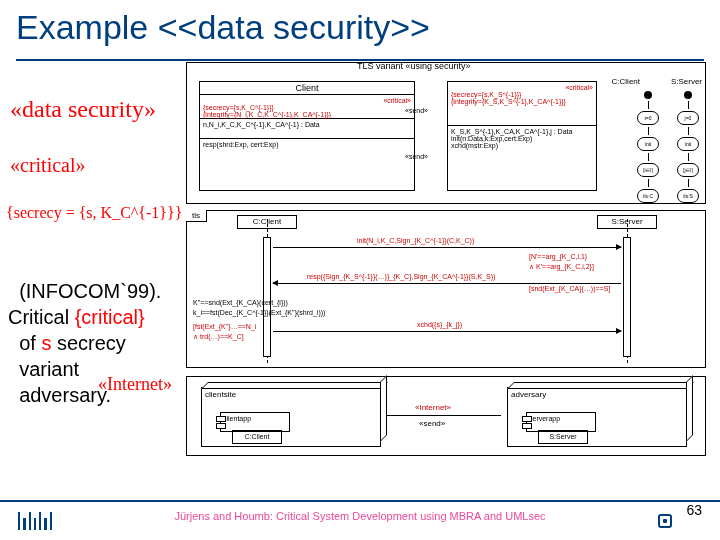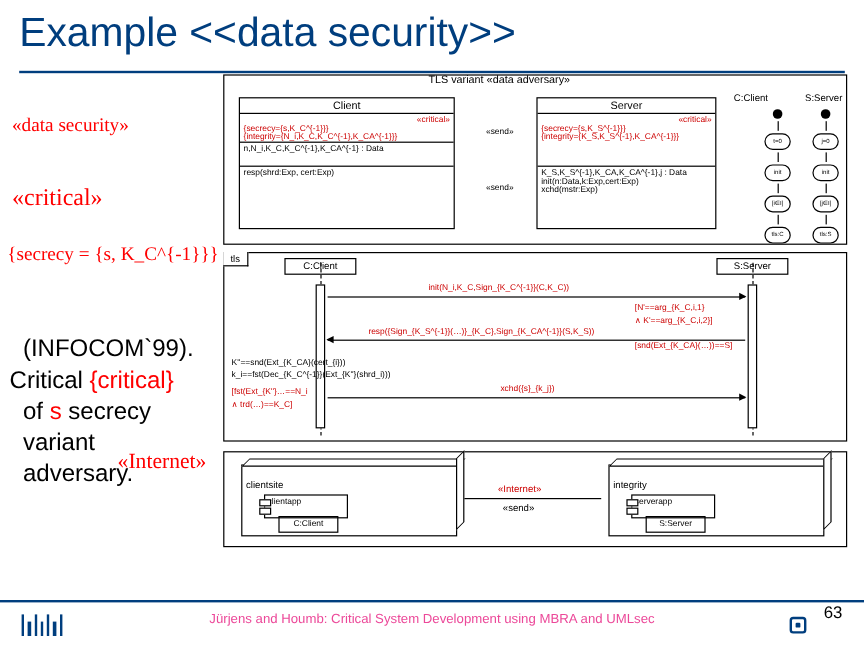--- a/index.html
+++ b/index.html
@@ -6,21 +6,21 @@
 body{width:720px;height:540px;background:#fff;font-family:Arial,Helvetica,sans-serif;position:relative;overflow:hidden}
 .slide{width:100%;height:100%;padding:8px 16px 0 16px;position:relative}
 .title{font-size:34px;color:#003e7e;font-weight:400;margin-bottom:12px}
 .hr{border:0;border-top:2px solid #003e7e;margin-bottom:6px}
 
 .diagram-area{position:absolute;left:18px;top:62px;right:18px;height:400px}
 
 
 .topbox{position:absolute;left:168px;top:0;width:520px;height:142px;border:1px solid #000;background:#fff}
 .toplbl{position:absolute;left:170px;top:-2px;font-size:9px}
-.clientbox{position:absolute;left:12px;top:18px;width:180px;height:110px;border:1px solid #000}
+.clientbox{position:absolute;left:12px;top:18px;width:216px;height:110px;border:1px solid #000}
 .clientbox .h{border-bottom:1px solid #000;font-size:9px;padding:1px 3px;text-align:center}
 .clientbox .b{font-size:7px;padding:2px 3px;border-bottom:1px solid #000;height:24px}
 .clientbox .b2{font-size:7px;padding:2px 3px;border-bottom:1px solid #000;height:20px}
 .clientbox .b3{font-size:7px;padding:2px 3px;height:18px}
 .serverbox{position:absolute;left:260px;top:18px;width:150px;height:110px;border:1px solid #000}
 .serverbox .h{border-bottom:1px solid #000;font-size:9px;padding:1px 3px;text-align:center}
 .serverbox .b{font-size:7px;padding:2px 3px;border-bottom:1px solid #000;height:44px}
 .serverbox .b2{font-size:7px;padding:2px 3px;height:30px}
 .cclabel{position:absolute;right:65px;top:14px;font-size:8px}
 .sslabel{position:absolute;right:3px;top:14px;font-size:8px}
@@ -45,21 +45,21 @@
 .arrow{position:absolute;height:1px;background:#000}
 .arrow::after{content:'';position:absolute;right:-1px;top:-3px;border-left:6px solid #000;border-top:3px solid transparent;border-bottom:3px solid transparent}
 .arrow.rev::after{right:auto;left:-1px;border-left:0;border-right:6px solid #000}
 
 
 .depbox{position:absolute;left:168px;top:314px;width:520px;height:80px;border:1px solid #000;background:#fff}
 .node{position:absolute;width:180px;height:60px;border:1px solid #000;top:10px;background:#fff}
 .node::before{content:'';position:absolute;left:-1px;top:-6px;width:100%;height:5px;border:1px solid #000;transform:skewX(-45deg);transform-origin:bottom left;background:#fff}
 .node::after{content:'';position:absolute;right:-7px;top:-6px;width:5px;height:100%;border:1px solid #000;transform:skewY(-45deg);transform-origin:top left;background:#fff}
 .n1{left:14px}.n2{left:320px}
-.nlabel{font-size:8px;padding:12px 3px}
+.nlabel{font-size:8px;padding:2px 3px}
 .comp{position:absolute;width:70px;height:20px;border:1px solid #000;left:18px;top:24px;font-size:7px;padding:2px}
 .comp::before{content:'';position:absolute;left:-5px;top:3px;width:8px;height:4px;border:1px solid #000;background:#fff}
 .comp::after{content:'';position:absolute;left:-5px;top:10px;width:8px;height:4px;border:1px solid #000;background:#fff}
 .inner{position:absolute;width:50px;height:14px;border:1px solid #000;font-size:7px;text-align:center;line-height:12px}
 .deplink{position:absolute;left:200px;top:38px;width:114px;height:1px;background:#000}
 .deplbl{position:absolute;font-size:8px;color:#c00}
 
 
 .ann{position:absolute;color:#f00;font-family:'Times New Roman',serif}
 
@@ -78,39 +78,38 @@
 </style>
 </head>
 <body>
 
 <div class="slide">
   <div class="title">Example &lt;&lt;data security&gt;&gt;</div>
   <hr class="hr">
 
   <div class="diagram-area">
 
-    <div class="ann" style="left:-8px;top:34px;font-size:16px">«data security»</div>
+    <div class="ann" style="left:-8px;top:34px;font-size:24px">«data security»</div>
     <div class="ann" style="left:-8px;top:92px;font-size:20px">«critical»</div>
     <div class="ann" style="left:-12px;top:142px;font-size:16px">{secrecy = {s, K_C^{-1}}}</div>
     <div class="ann" style="left:80px;top:312px;font-size:18px">«Internet»</div>
 
     <div class="topbox">
-      <div class="toplbl">TLS variant   «data adversary»</div>
+      <div class="toplbl">TLS variant   «using security»</div>
       <div class="clientbox">
         <div class="h">Client</div>
         <div class="b">
           <span style="color:#c00;float:right">«critical»</span><br>
           <span style="color:#c00">{secrecy={s,K_C^{-1}}}</span><br>
           <span style="color:#c00">{integrity={N_i,K_C,K_C^{-1},K_CA^{-1}}}</span>
         </div>
         <div class="b2">n,N_i,K_C,K_C^{-1},K_CA^{-1} : Data</div>
         <div class="b3">resp(shrd:Exp, cert:Exp)</div>
       </div>
       <div class="serverbox">
-        <div class="h">Server</div>
         <div class="b">
           <span style="color:#c00;float:right">«critical»</span><br>
           <span style="color:#c00">{secrecy={s,K_S^{-1}}}</span><br>
           <span style="color:#c00">{integrity={K_S,K_S^{-1},K_CA^{-1}}}</span>
         </div>
         <div class="b2">
           <span>K_S,K_S^{-1},K_CA,K_CA^{-1},j : Data</span><br>
           <span>init(n:Data,k:Exp,cert:Exp)</span><br>
           <span>xchd(mstr:Exp)</span>
         </div>
@@ -168,21 +167,21 @@
 
     <div class="depbox">
       <div class="node n1">
         <div class="nlabel">clientsite</div>
         <div class="comp">
           <span>clientapp</span>
         </div>
         <div class="inner" style="left:30px;top:42px">C:Client</div>
       </div>
       <div class="node n2">
-        <div class="nlabel">integrity</div>
+        <div class="nlabel">adversary</div>
         <div class="comp">
           <span>serverapp</span>
         </div>
         <div class="inner" style="left:30px;top:42px">S:Server</div>
       </div>
       <div class="deplink"></div>
       <div class="deplbl" style="left:228px;top:26px">«Internet»</div>
       <div class="deplbl" style="left:232px;top:42px;color:#000">«send»</div>
     </div>
   </div>

